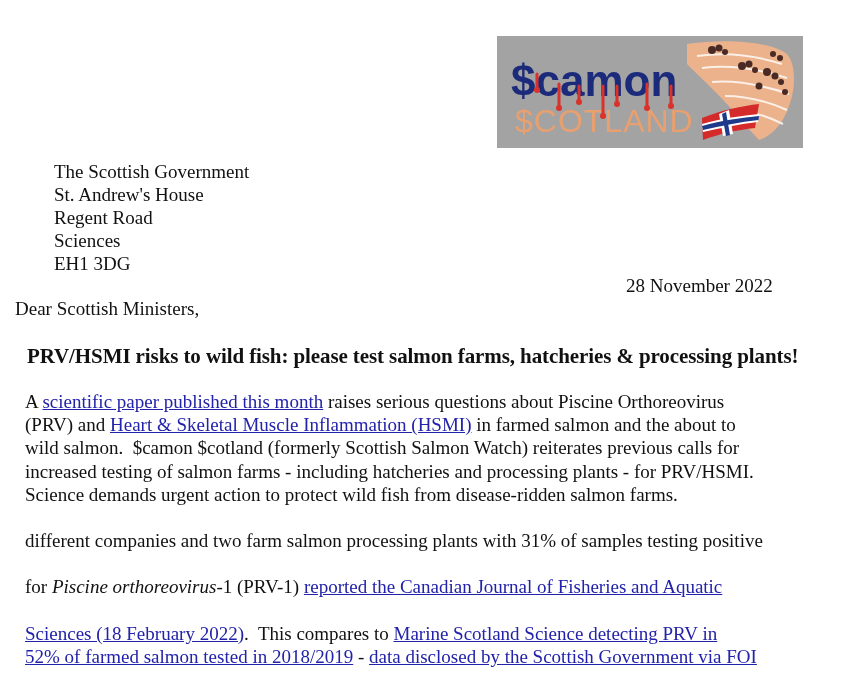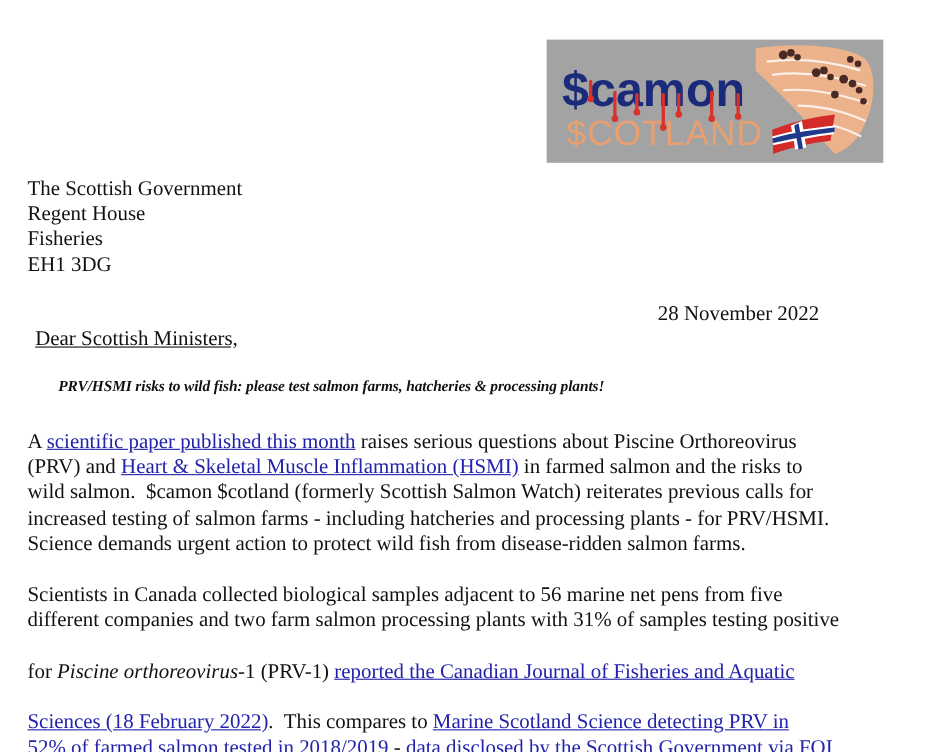--- a/index.html
+++ b/index.html
@@ -10,30 +10,30 @@
       font-size: 19px;
     }
     .logo {
       position: absolute; left: 497px; top: 36px; width: 306px; height: 112px;
       background: #a3a3a3;
     }
     .logo svg { width: 100%; height: 100%; display: block; }
     .address {
       position: absolute; left: 25px; top: 160px; line-height: 23px;
     }
-    .address div { white-space: nowrap; }
+    .address div { white-space: nowrap; margin-left: 29px; }
     .date {
-      position: absolute; left: 598px; top: 275px; white-space: nowrap;
+      position: absolute; left: 626px; top: 275px; white-space: nowrap;
     }
     .salutation {
-      position: absolute; left: 32px; top: 298px; white-space: nowrap; text-decoration: underline;
+      position: absolute; left: 15px; top: 298px; white-space: nowrap;
     }
     .headline {
-      position: absolute; left: 53px; top: 344px; white-space: nowrap;
-      font-weight: bold; font-size: 14px; letter-spacing: -0.1px; font-style: italic;
+      position: absolute; left: 27px; top: 344px; white-space: nowrap;
+      font-weight: bold; font-size: 21px; letter-spacing: -0.1px;
     }
     .para {
       position: absolute; left: 25px; width: 800px; line-height: 23.2px;
     }
     .para1 { top: 390px; }
     .para2 { top: 529px; }
     .line { white-space: nowrap; }
     a.link { color: #1a0dab; color: #2222aa; text-decoration: underline; }
     em { font-style: italic; }
   </style>
@@ -96,45 +96,45 @@
       <path d="M222 78 L226 100 L236 98 L232 74 Z" fill="#ffffff"></path>
       <path d="M205 88 C225 82 245 80 262 78 L261 86 C243 88 224 92 206 96 Z" fill="#ffffff"></path>
       <path d="M225 78 L229 100 L233 99 L229 76 Z" fill="#1e3a8a"></path>
       <path d="M205 90 C225 84 245 82 262 80 L261.5 84 C243 86 224 90 206 94 Z" fill="#1e3a8a"></path>
     </g>
   </svg>
 </div>
 
 <div class="address">
   <div>The Scottish Government</div>
-  <div>Regent House</div>
-  <div>Fisheries</div>
+  <div>St. Andrew's House</div>
+  <div>Regent Road</div>
+  <div>Sciences</div>
   <div>EH1 3DG</div>
 </div>
 
 <div class="date">28 November 2022</div>
 
 <div class="salutation">Dear Scottish Ministers,</div>
 
 <div class="headline">PRV/HSMI risks to wild fish: please test salmon farms, hatcheries &amp; processing plants!</div>
 
 <div class="para para1">
   <div class="line">
     <span>A </span><a class="link" href="#">scientific paper published this month</a><span> raises serious questions about Piscine Orthoreovirus</span>
   </div>
   <div class="line">
-    <span>(PRV) and </span><a class="link" href="#">Heart &amp; Skeletal Muscle Inflammation (HSMI)</a><span> in farmed salmon and the risks to</span>
+    <span>(PRV) and </span><a class="link" href="#">Heart &amp; Skeletal Muscle Inflammation (HSMI)</a><span> in farmed salmon and the about to</span>
   </div>
   <div class="line" style="white-space: pre;">wild salmon.  $camon $cotland (formerly Scottish Salmon Watch) reiterates previous calls for</div>
   <div class="line">increased testing of salmon farms - including hatcheries and processing plants - for PRV/HSMI.</div>
   <div class="line">Science demands urgent action to protect wild fish from disease-ridden salmon farms.</div>
 </div>
 
 <div class="para para2">
-  <div class="line">Scientists in Canada collected biological samples adjacent to 56 marine net pens from five</div>
   <div class="line">different companies and two farm salmon processing plants with 31% of samples testing positive</div>
   <div class="line" style="white-space: pre;">
 <span>for </span><em>Piscine orthoreovirus</em><span>-1 (PRV-1) </span><a class="link" href="#">reported the Canadian Journal of Fisheries and Aquatic</a>
   </div>
   <div class="line" style="white-space: pre;"><a class="link" href="#">Sciences (18 February 2022)</a><span>.  This compares to </span><a class="link" href="#">Marine Scotland Science detecting PRV in</a></div>
   <div class="line" style="white-space: pre;"><a class="link" href="#">52% of farmed salmon tested in 2018/2019</a><span> - </span><a class="link" href="#">data disclosed by the Scottish Government via FOI</a></div>
 
 </div>
 
 </body></html>

